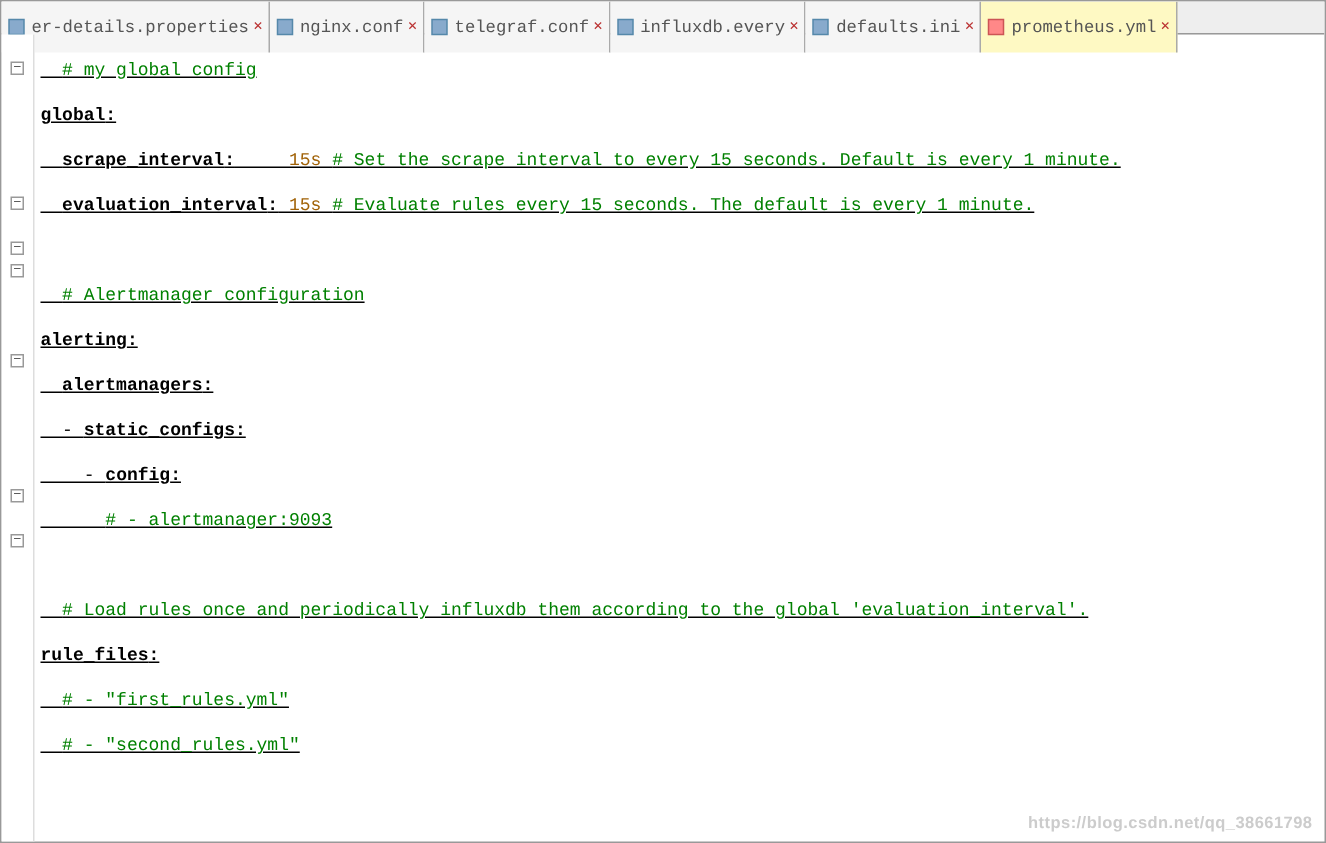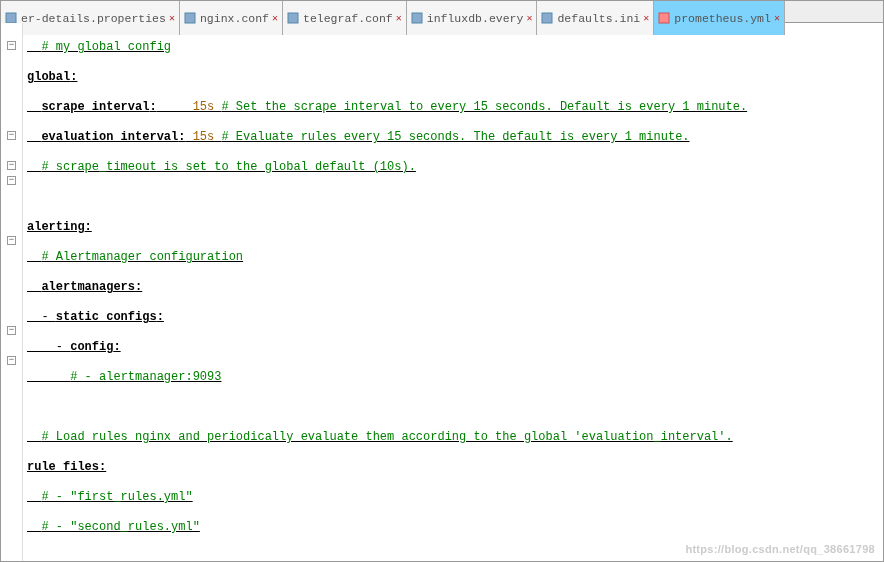--- a/index.html
+++ b/index.html
@@ -1,19 +1,19 @@
 <!DOCTYPE html>
 <html><head>
 <meta charset="utf-8">
 <style>
   * { margin: 0; padding: 0; box-sizing: border-box; }
   body { font-family: "Courier New", monospace; font-size: 12px; background: #fff; width: 884px; height: 562px; overflow: hidden; border: 1px solid #999; position: relative; }
   .tabbar { display: flex; background: #eee; border-bottom: 1px solid #999; height: 22px; }
   .tab { display: flex; align-items: center; padding: 17px 4px; border-right: 1px solid #aaa; background: #f5f5f5; font-family: "Courier New", monospace; font-size: 11.5px; color: #555; white-space: nowrap; cursor: pointer; }
-  .tab.active { background: #7dd3fc; }
+  .tab.active { background: #fef9c3; }
   .tab-icon { width: 12px; height: 12px; margin-right: 4px; display:inline-block; }
   .tab-close { margin-left: 3px; color:#b33; font-weight:bold; cursor:pointer; font-size:10px; }
   .editor { display:flex; height: calc(100% - 22px); }
   .gutter { width: 22px; background:#fff; border-right:1px solid #ddd; }
   .gutter-cell { height:15px; display:flex; align-items:center; justify-content:center; font-size:10px; color:#888; }
   .fold { width:9px; height:9px; border:1px solid #999; background:#fff; display:flex; align-items:center; justify-content:center; line-height:1; font-size:9px; color:#555;}
   .code { padding: 2px 0 0 4px; line-height:15px; white-space: pre; flex:1; position:relative; }
   .line { height:15px;text-decoration:underline; }
   .kw { color:#000000; font-weight:bold; }
   .cm { color:#008000; }
@@ -108,30 +108,29 @@
     <div class="gutter-cell">
         <span class="fold">−</span>
       </div>
   </div>
 
   <div class="code">
 <div class="line">  <span class="cm"># my global config</span></div>
 <div class="line"><span class="kw">global</span><span class="kw">:</span></div>
 <div class="line">  <span class="kw">scrape_interval</span><span class="kw">:</span><span class="va">     15s </span><span class="cm"># Set the scrape interval to every 15 seconds. Default is every 1 minute.</span></div>
 <div class="line">  <span class="kw">evaluation_interval</span><span class="kw">:</span><span class="va"> 15s </span><span class="cm"># Evaluate rules every 15 seconds. The default is every 1 minute.</span></div>
-<div class="line">  <span class="cm"># scrape_timeout is set to the global default (10s).</span></div>
 <div class="line"></div>
+<div class="line">  <span class="cm"># Alertmanager configuration</span></div>
 <div class="line"><span class="kw">alerting</span><span class="kw">:</span></div>
-<div class="line">  <span class="cm"># Alertmanager configuration</span></div>
 <div class="line">  <span class="kw">alertmanagers</span><span class="kw">:</span></div>
 <div class="line">  - <span class="kw">static_configs</span><span class="kw">:</span></div>
 <div class="line">    - <span class="kw">config</span><span class="kw">:</span></div>
 <div class="line">      <span class="cm"># - alertmanager:9093</span></div>
 <div class="line"></div>
-<div class="line">  <span class="cm"># Load rules nginx and periodically evaluate them according to the global 'evaluation_interval'.</span></div>
+<div class="line">  <span class="cm"># Load rules once and periodically influxdb them according to the global 'evaluation_interval'.</span></div>
 <div class="line"><span class="kw">rule_files</span><span class="kw">:</span></div>
 <div class="line">  <span class="cm"># - "first_rules.yml"</span></div>
 <div class="line">  <span class="cm"># - "second_rules.yml"</span></div>
 <div class="line"></div>
 
 
 
 
 
 

